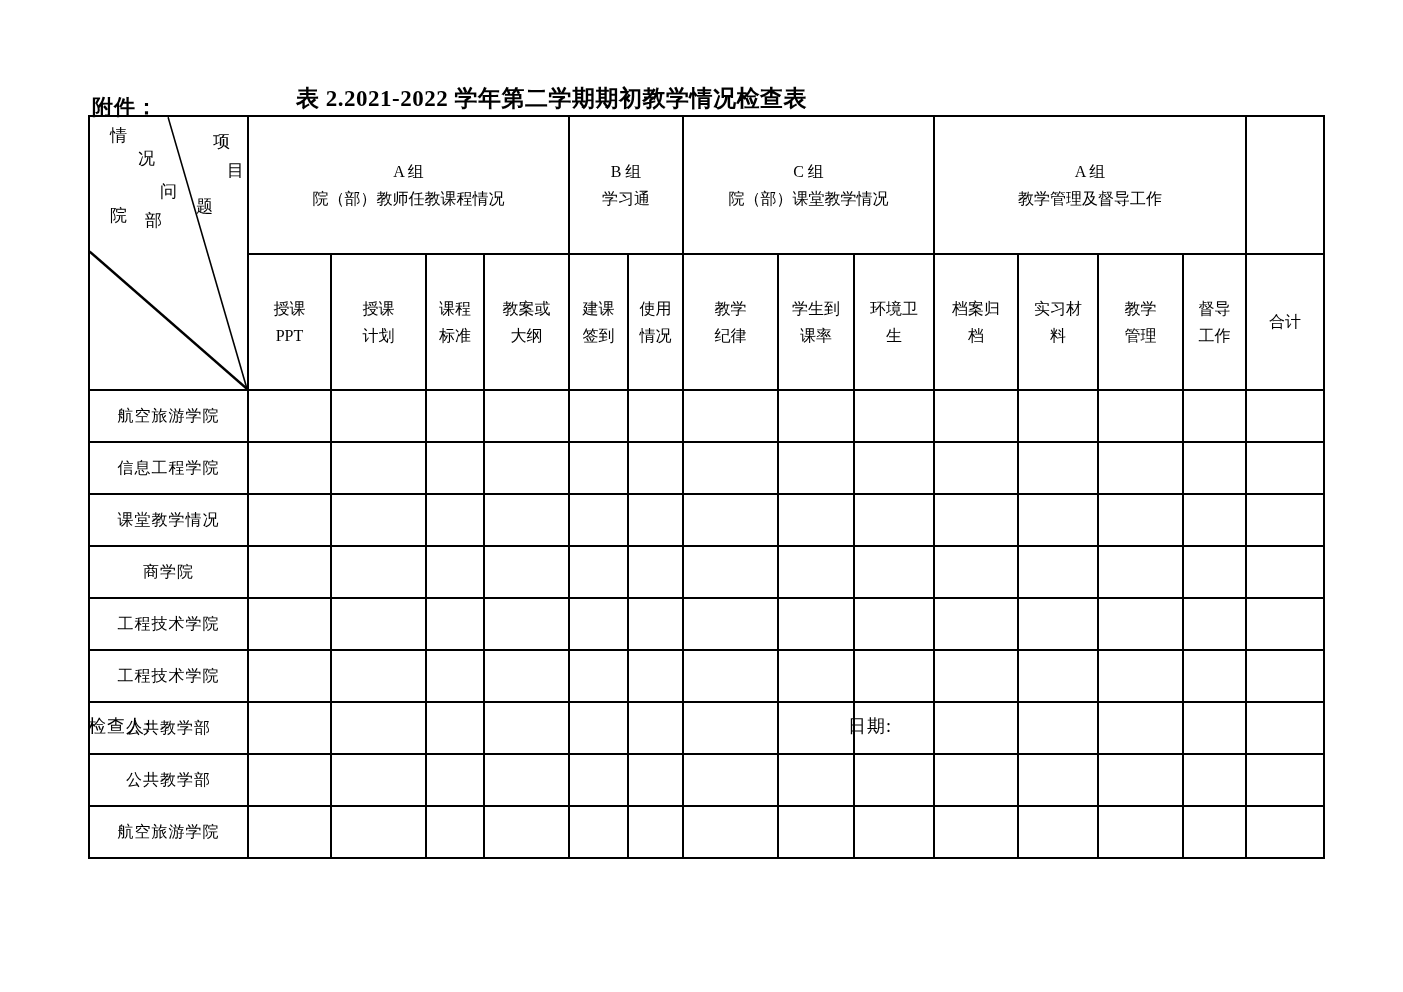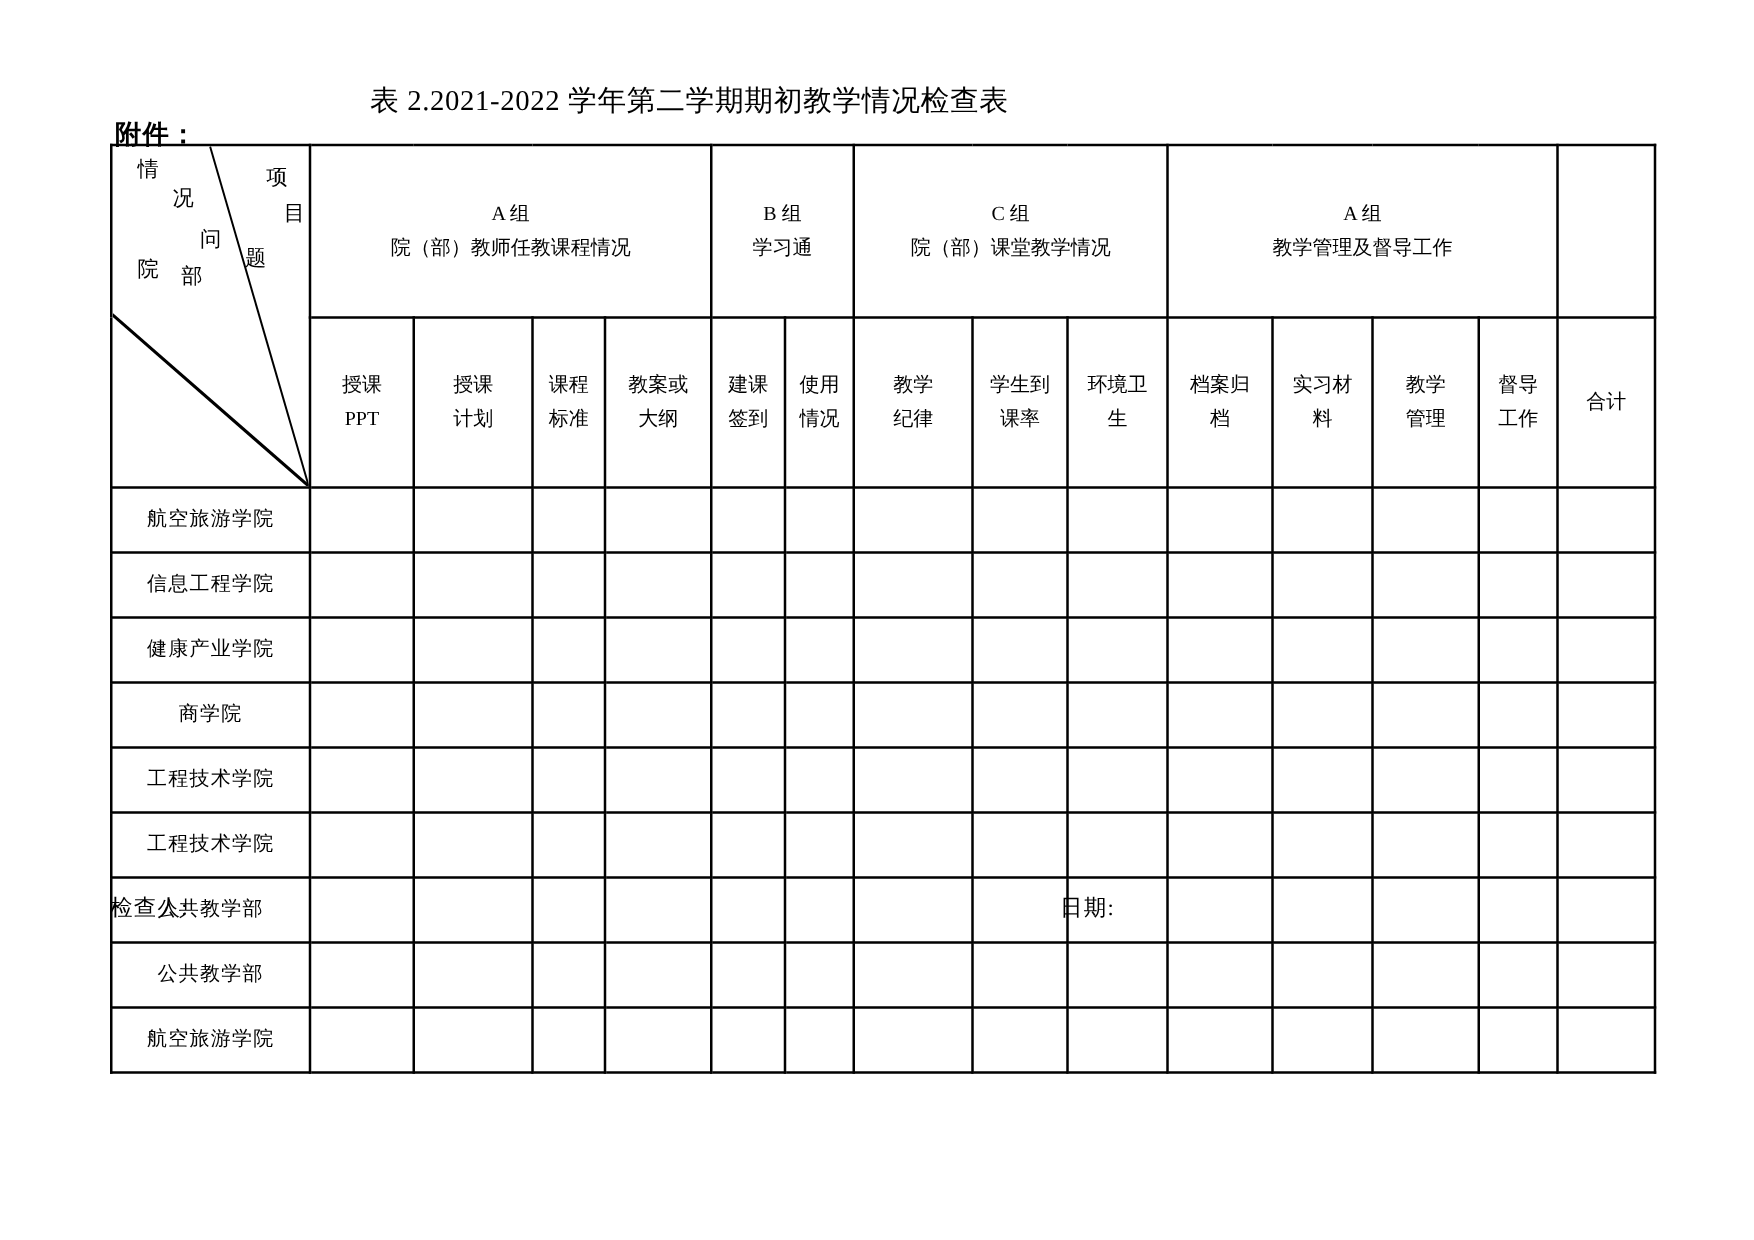--- a/index.html
+++ b/index.html
@@ -8,22 +8,22 @@
     background: #ffffff;
     position: relative;
     font-family: "Liberation Serif", serif;
     color: #000;
   }
   .attachment {
     position: absolute; left: 92px; top: 93px;
     font-size: 21px; font-weight: bold; letter-spacing: 1px;
   }
   .doc-title {
-    position: absolute; left: 296px; top: 65px;
-    font-size: 23px; font-weight: normal; letter-spacing: 0.5px;
+    position: absolute; left: 296px; top: 83px;
+    font-size: 23px; font-weight: bold; letter-spacing: 0.5px;
     white-space: nowrap;
   }
   table.grid {
     position: absolute; left: 88px; top: 115px;
     border-collapse: collapse; table-layout: fixed;
   }
   .grid td {
     border: 2px solid #000;
     text-align: center; vertical-align: middle;
     padding: 0; font-size: 16px; line-height: 1.7;
@@ -158,21 +158,21 @@
         <td></td>
         <td></td>
         <td></td>
         <td></td>
         <td></td>
         <td></td>
         <td></td>
         <td></td>
   </tr>
   <tr class="dr">
-    <td class="rowlabel">健康产业学院</td>
+    <td class="rowlabel">课堂教学情况</td>
     <td></td>
         <td></td>
         <td></td>
         <td></td>
         <td></td>
         <td></td>
         <td></td>
         <td></td>
         <td></td>
         <td></td>

